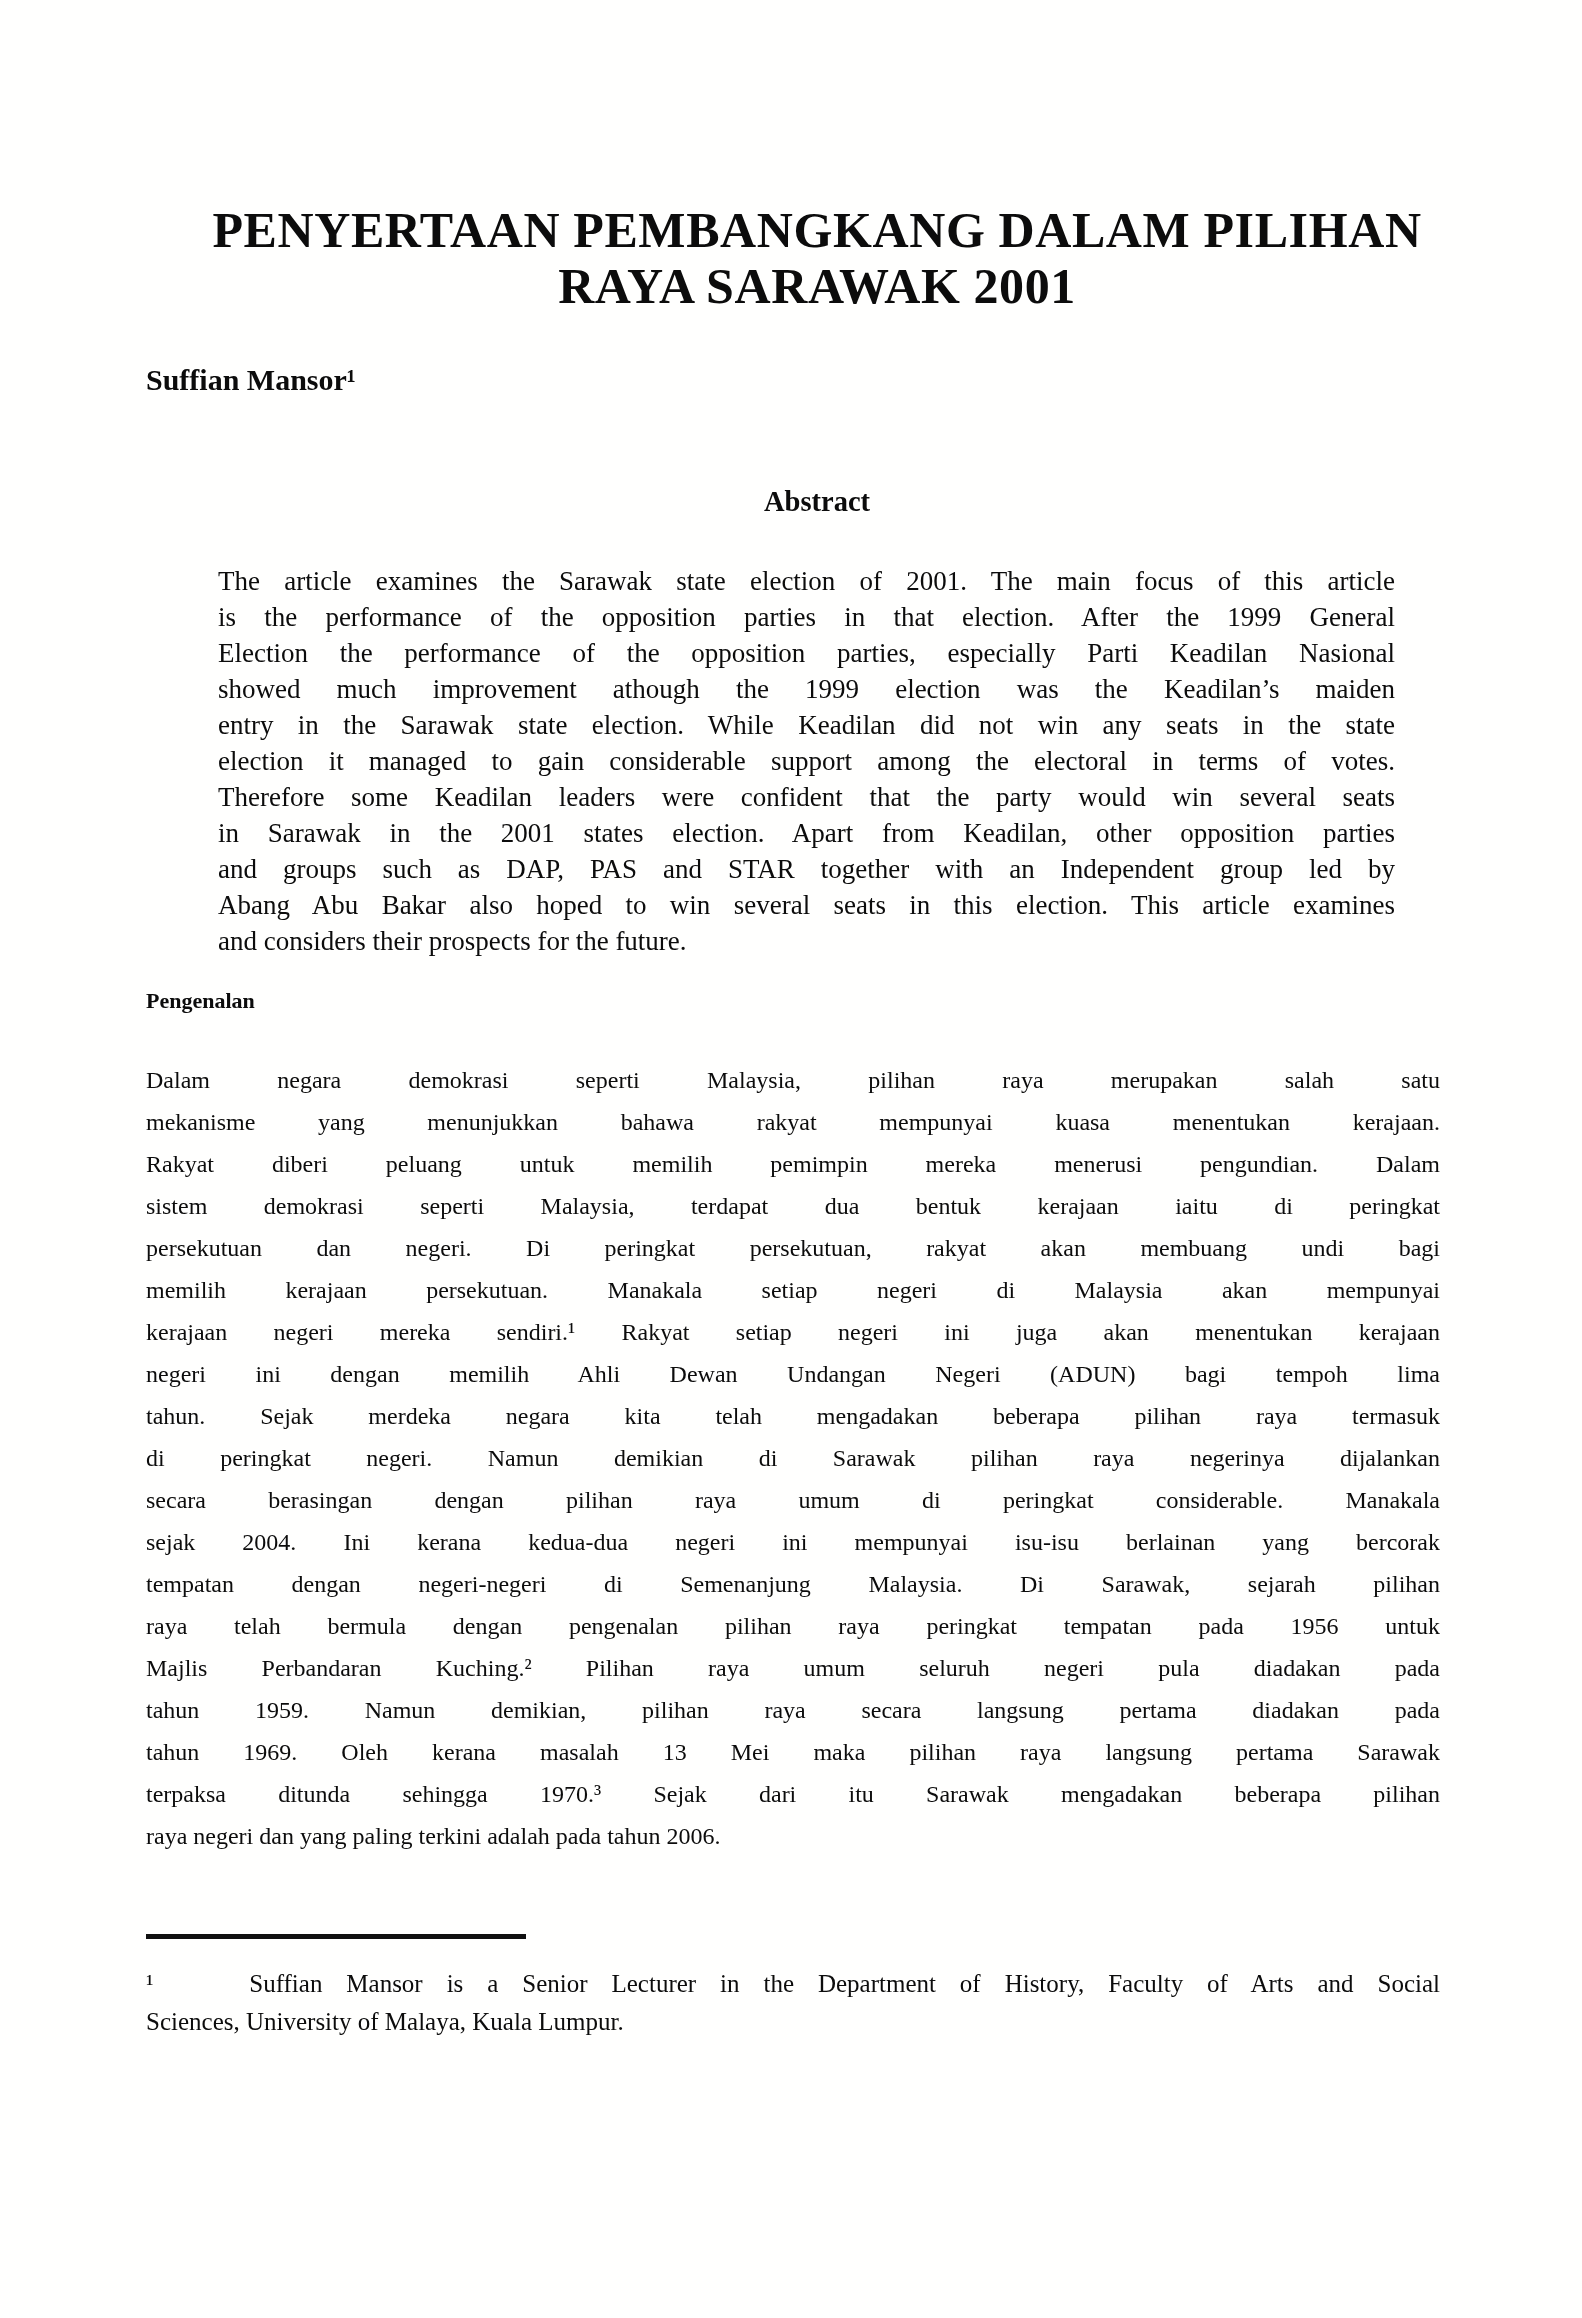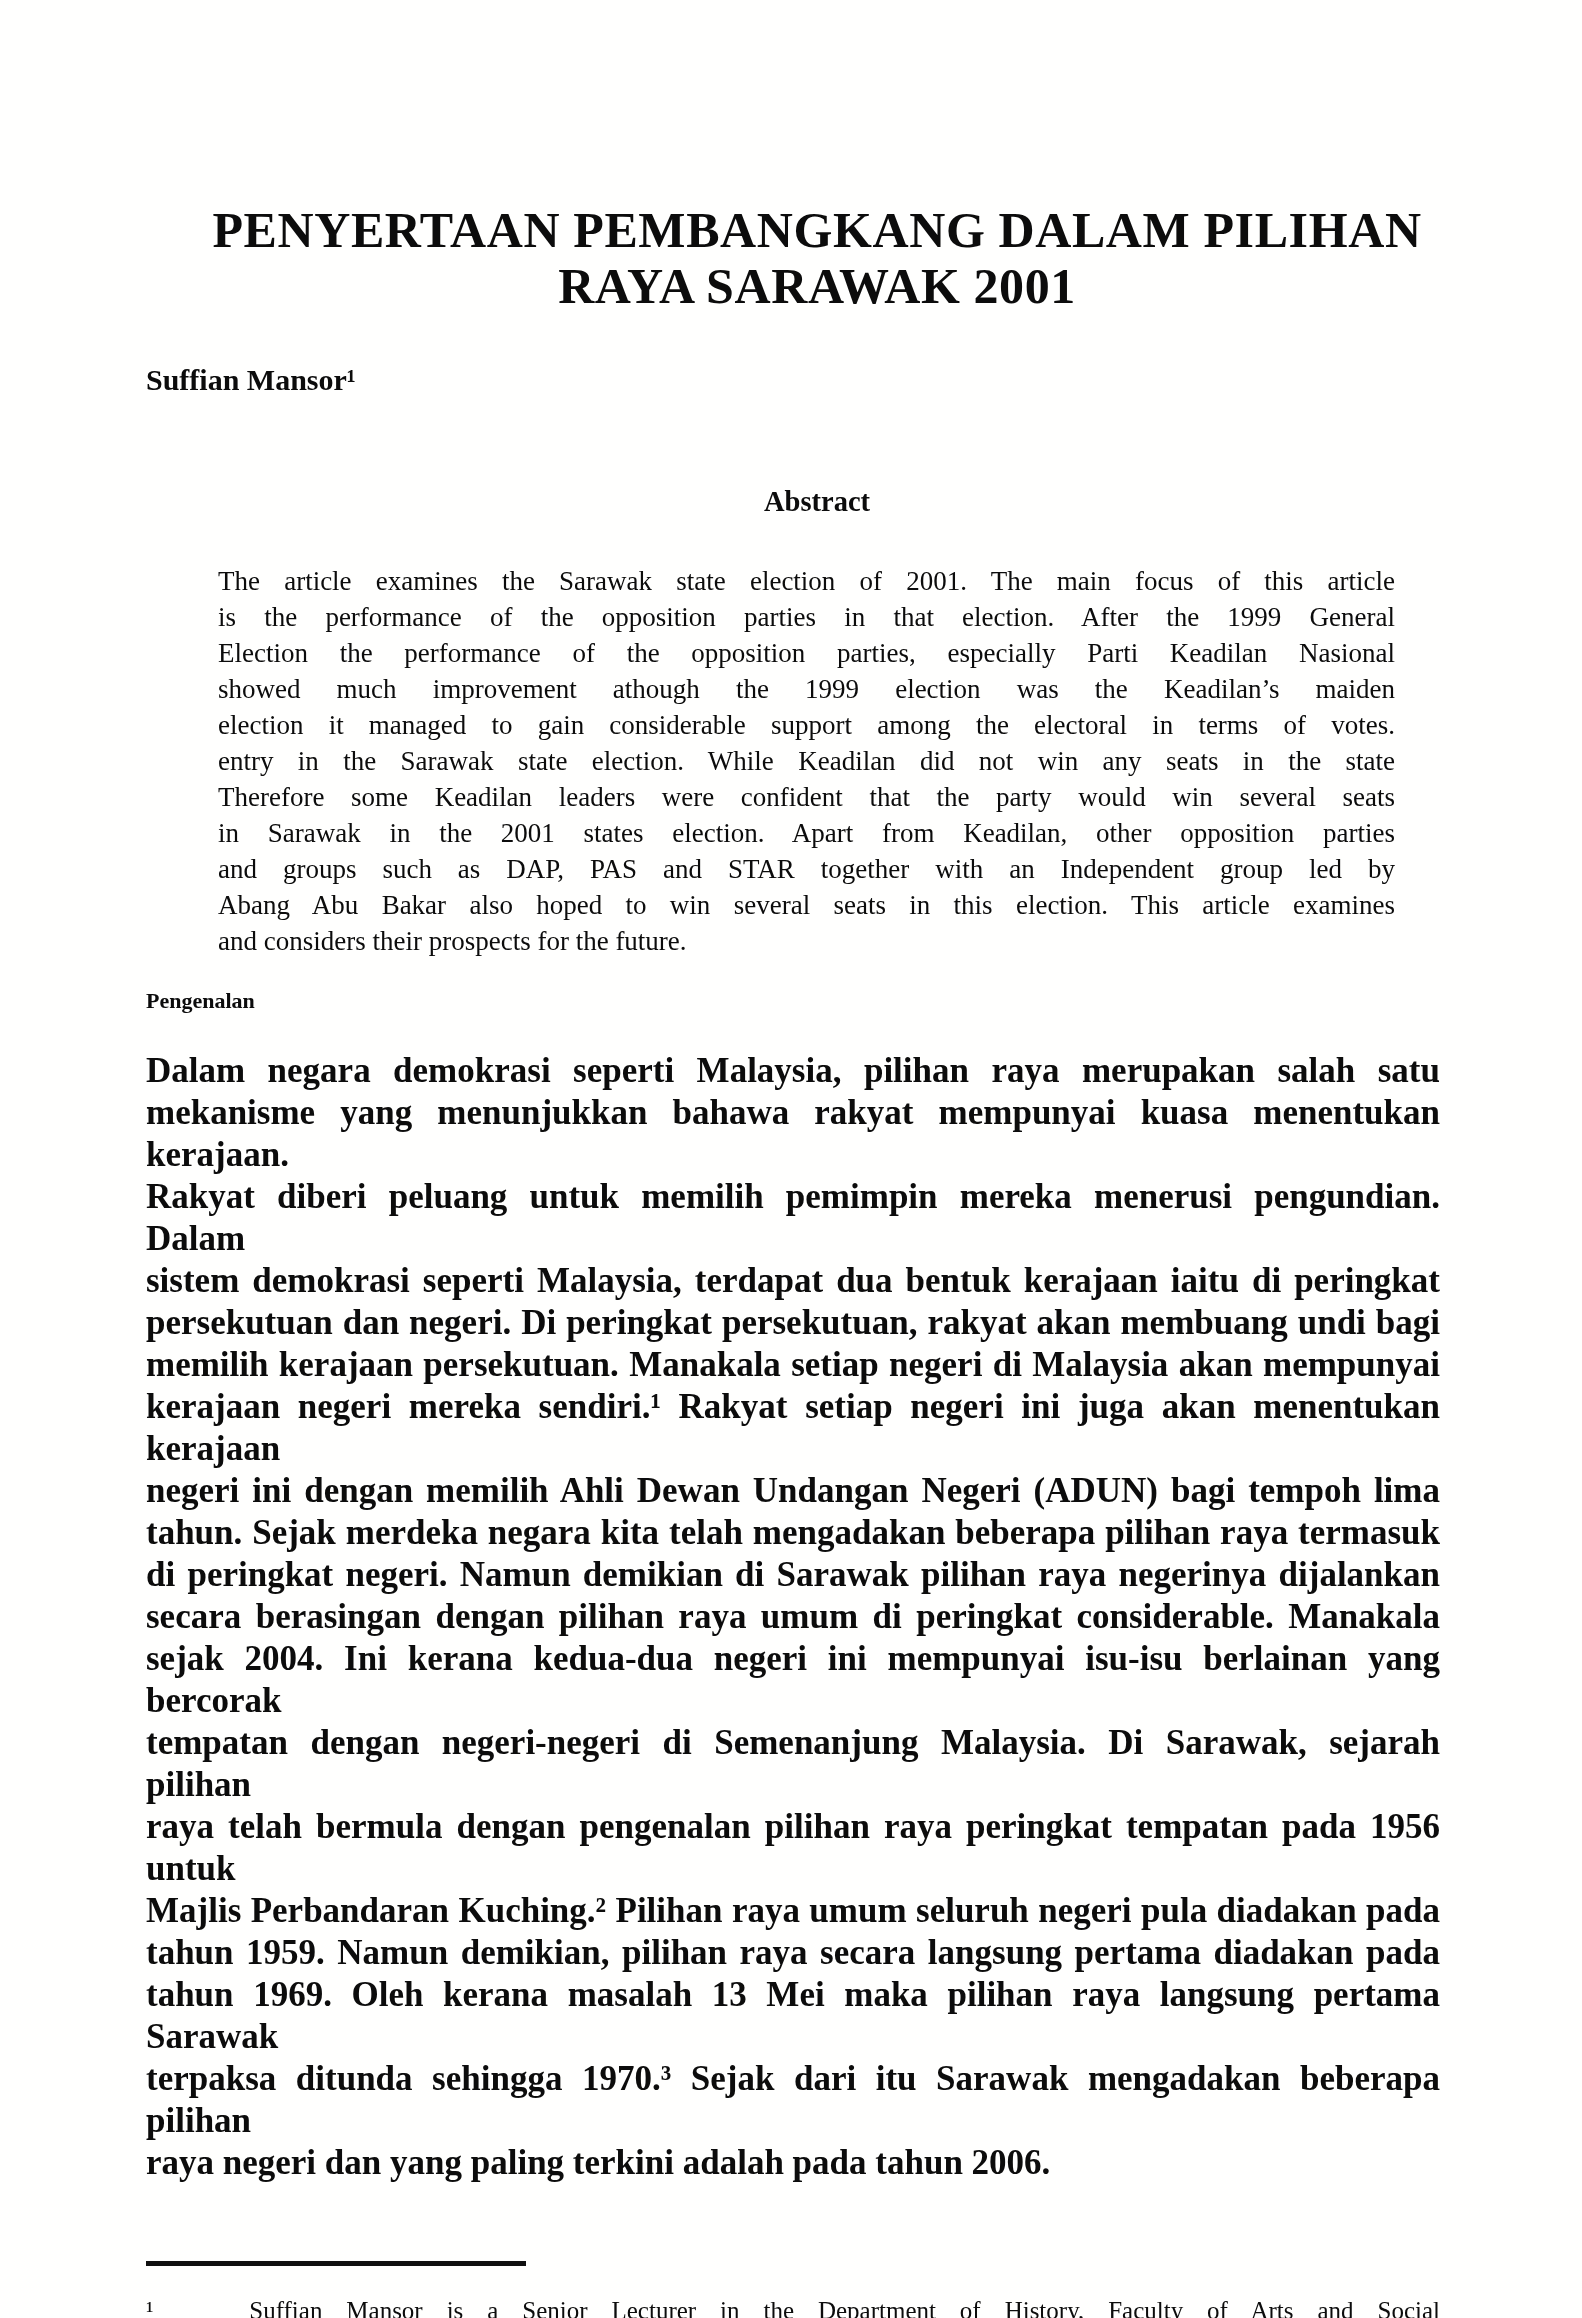--- a/index.html
+++ b/index.html
@@ -47,25 +47,24 @@
     width: 1177px;
     font-size: 27px;
     line-height: 36px;
   }
   .section-heading {
     margin: 29px 0 0 0;
     font-size: 22px;
     font-weight: bold;
   }
   .body-text {
-    margin-top: 36px;
+    margin-top: 45px;
     width: 1294px;
-    font-size: 35px;
+    font-size: 24px;
     line-height: 42px;
-    font-weight: bold;
   }
   .tline {
     text-align: justify;
     text-align-last: justify;
   }
   .tline.last {
     text-align-last: left;
   }
   .footnote-rule {
     margin-top: 77px;
@@ -92,22 +91,22 @@
 
   <div class="author">Suffian Mansor¹</div>
 
   <div class="abstract-heading">Abstract</div>
 
   <div class="abstract-body">
       <div class="tline">The article examines the Sarawak state election of 2001. The main focus of this article</div>
       <div class="tline">is the performance of the opposition parties in that election. After the 1999 General</div>
       <div class="tline">Election the performance of the opposition parties, especially Parti Keadilan Nasional</div>
       <div class="tline">showed much improvement athough the 1999 election was the Keadilan’s maiden</div>
+      <div class="tline">entry in the Sarawak state election. While Keadilan did not win any seats in the state</div>
       <div class="tline">election it managed to gain considerable support among the electoral in terms of votes.</div>
-      <div class="tline">entry in the Sarawak state election. While Keadilan did not win any seats in the state</div>
       <div class="tline">Therefore some Keadilan leaders were confident that the party would win several seats</div>
       <div class="tline">in Sarawak in the 2001 states election. Apart from Keadilan, other opposition parties</div>
       <div class="tline">and groups such as DAP, PAS and STAR together with an Independent group led by</div>
       <div class="tline">Abang Abu Bakar also hoped to win several seats in this election. This article examines</div>
       <div class="tline last">and considers their prospects for the future.</div>
     </div>
 
   <h2 class="section-heading">Pengenalan</h2>
 
   <div class="body-text">

